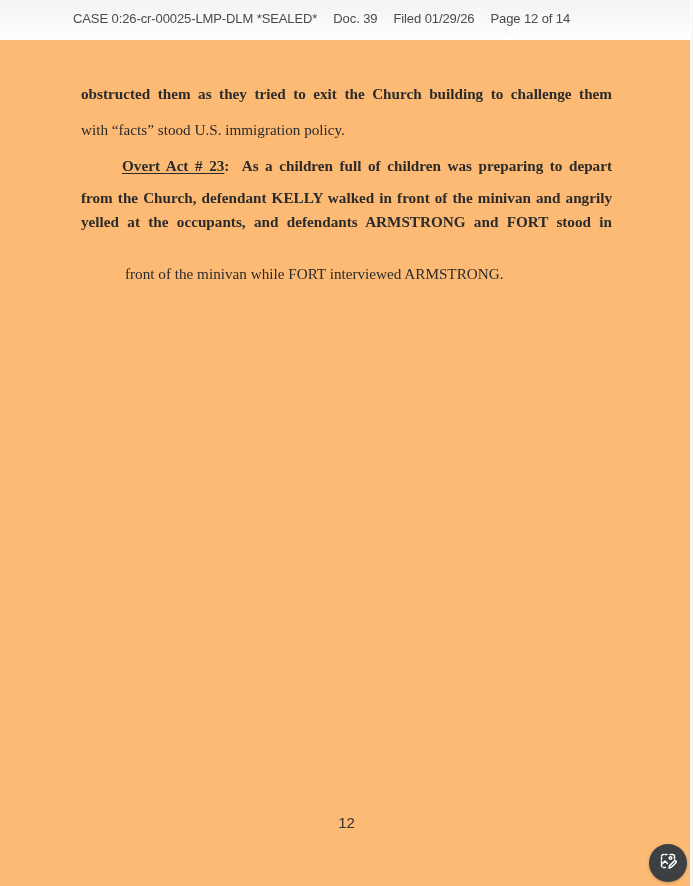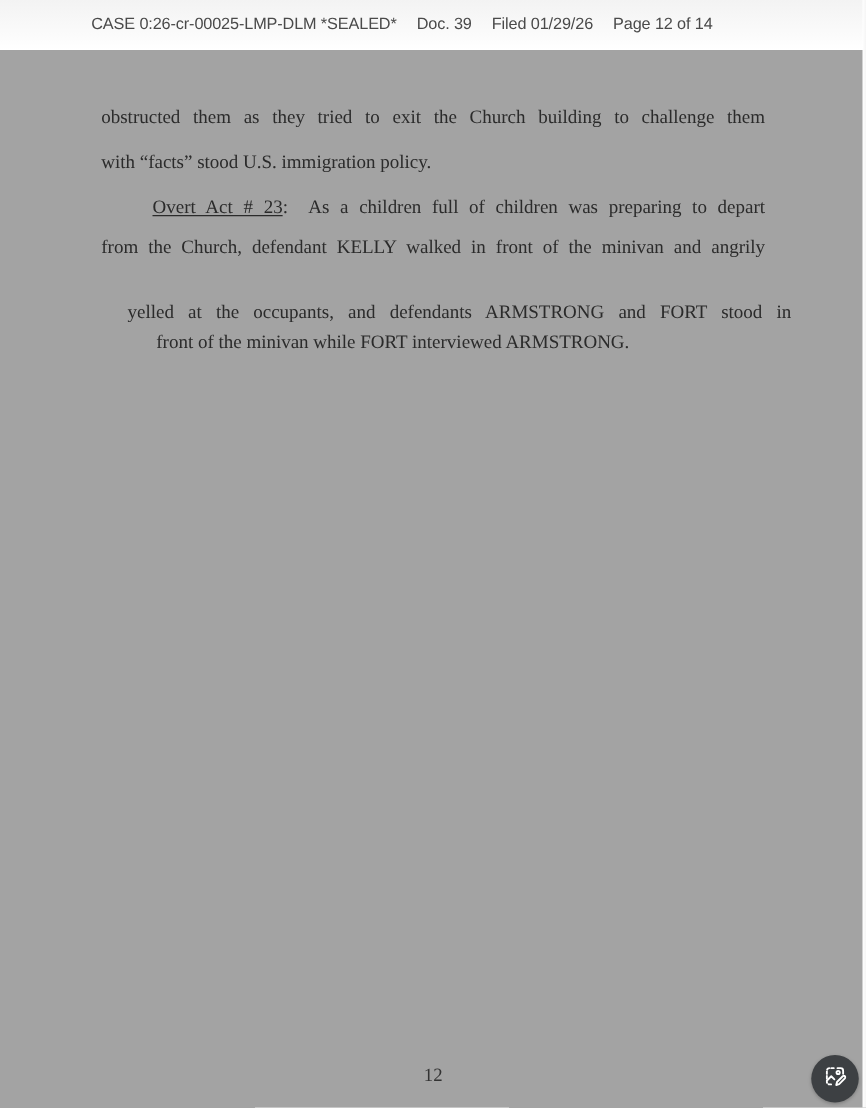--- a/index.html
+++ b/index.html
@@ -11,21 +11,21 @@
     width: 693px;
     height: 886px;
     position: relative;
     overflow: hidden;
   }
   .page {
     position: absolute;
     left: 0; top: 0;
     width: 693px;
     height: 886px;
-    background: #a3a3a3;
+    background: #fdba74;
   }
   .header-bar {
     position: absolute;
     left: 0; top: 0;
     width: 693px;
     height: 40px;
     background: linear-gradient(#f3f3f3, #fbfbfb 70%, #ffffff);
   }
   .case-header {
     position: absolute;
@@ -51,28 +51,29 @@
     position: absolute;
     left: 0;
     white-space: nowrap;
     height: 20px;
     line-height: 20px;
   }
   .justify {
     width: 531px;
     text-align: justify;
     text-align-last: justify;
+    font-weight: bold;
   }
   .u { text-decoration: underline; text-underline-offset: 2px; }
   .page-number {
     position: absolute;
     left: 0; width: 693px;
-    top: 853px;
+    top: 814px;
     text-align: center;
-    font-family: Liberation Serif, serif;
+    font-family: Liberation Sans, sans-serif;
     font-size: 15px;
     color: #333;
   }
   .fab {
     position: absolute;
     left: 649px;
     top: 844px;
     width: 38px;
     height: 38px;
     border-radius: 50%;
@@ -97,21 +98,21 @@
   <div class="header-bar"></div>
   <div class="case-header">
     <span>CASE 0:26-cr-00025-LMP-DLM *SEALED*</span><span class="sep"></span><span>Doc. 39</span><span class="sep"></span><span>Filed 01/29/26</span><span class="sep"></span><span>Page 12 of 14</span>
   </div>
 
   <div class="body-text" style="top:84px;">
     <div class="line justify" style="top:0px;">obstructed them as they tried to exit the Church building to challenge them</div>
     <div class="line" style="top:36px;">with “facts” stood U.S. immigration policy.</div>
     <div class="line justify" style="top:72px; left:41px; width:490px;"><span class="u">Overt Act # 23</span><span>:</span>&nbsp; <span>As a children full of children was preparing to depart</span></div>
     <div class="line justify" style="top:104px;">from the Church, defendant KELLY walked in front of the minivan and angrily</div>
-    <div class="line justify" style="top:156px;margin-left:21px;">yelled at the occupants, and defendants ARMSTRONG and FORT stood in</div>
+    <div class="line justify" style="top:128px;">yelled at the occupants, and defendants ARMSTRONG and FORT stood in</div>
     <div class="line" style="top:180px;margin-left:44px;">front of the minivan while FORT interviewed ARMSTRONG.</div>
   </div>
 
   <div class="page-number">12</div>
   <div class="edge"></div>
 </div>
 
 <div class="fab">
   <span>
     <svg width="18" height="18" viewBox="0 0 18 18" fill="none" stroke="#ffffff" stroke-width="1.5" stroke-linecap="round" stroke-linejoin="round">

